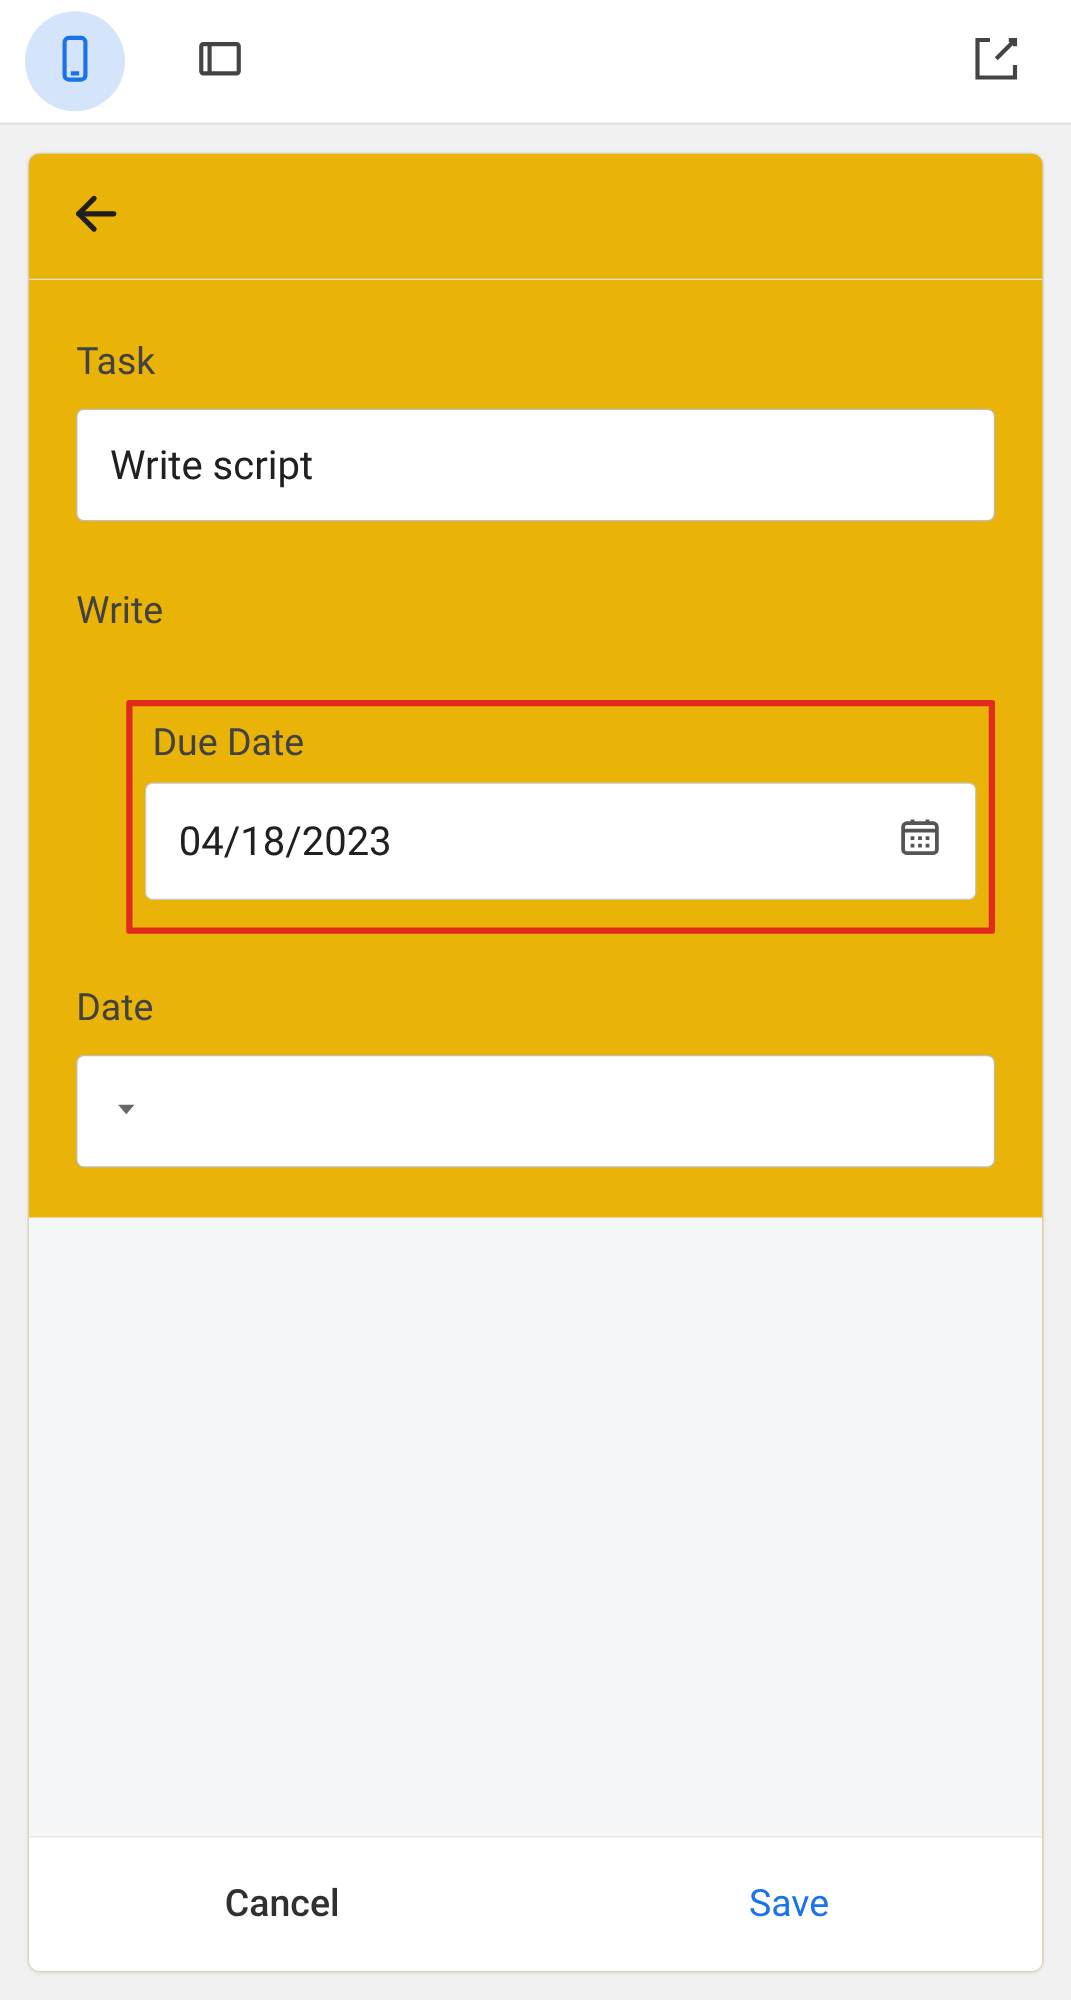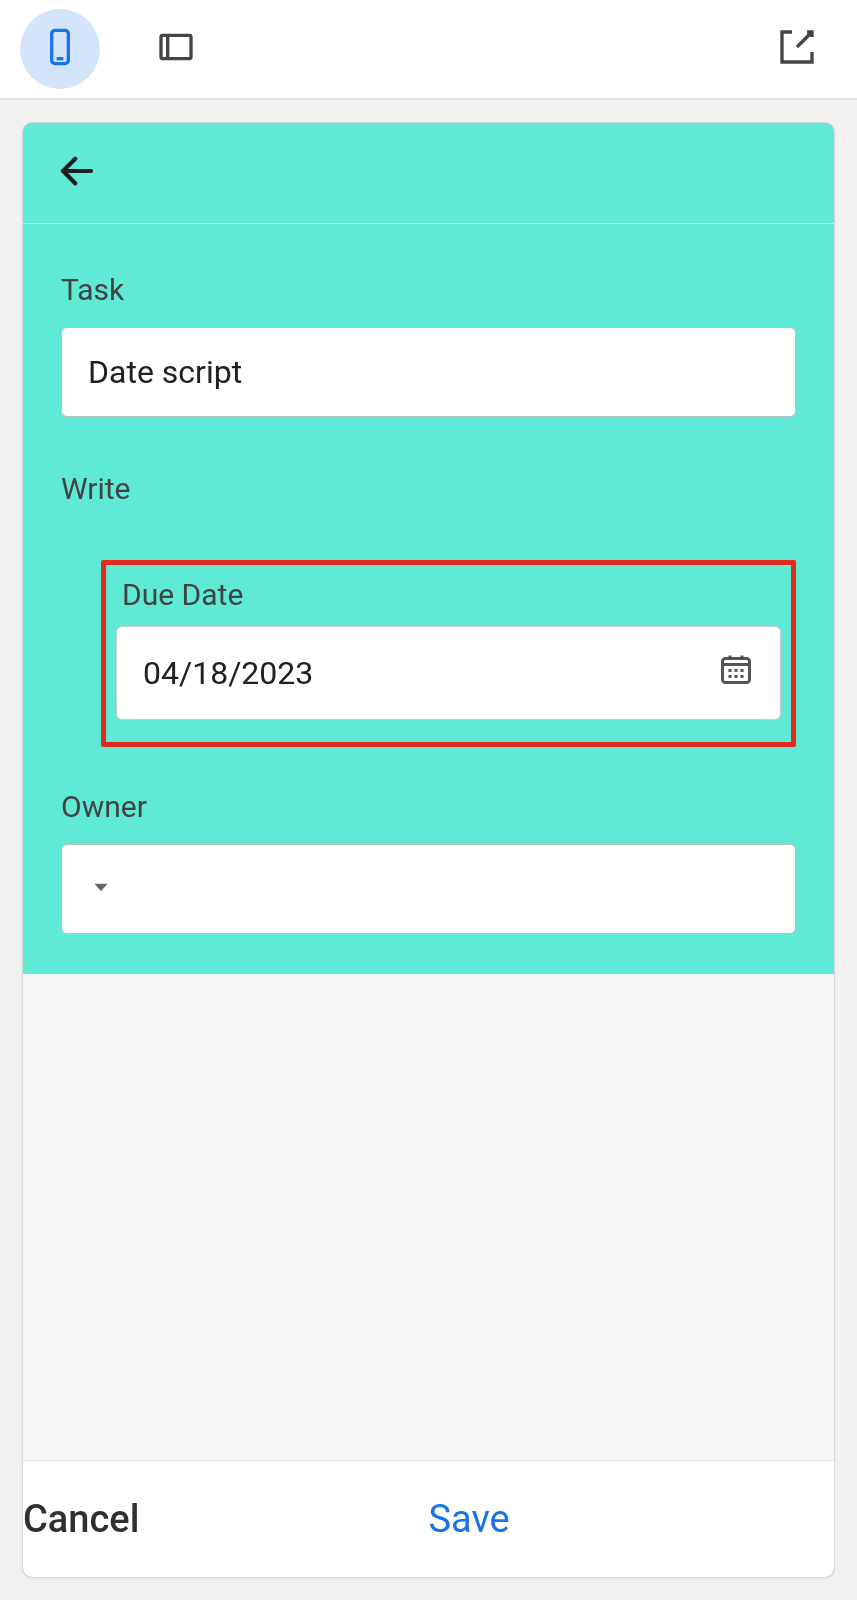--- a/index.html
+++ b/index.html
@@ -47,21 +47,21 @@
       width: 40px;
       height: 40px;
     }
     .preview-area {
       background: #f1f1f1;
       padding: 22px;
       border-top: 2px solid #e2e2e2;
       height: calc(100% - 98px);
     }
     .card {
-      background: #5eead4;
+      background: #eab308;
       border: 1px solid #d9d9d9;
       border-radius: 10px;
       display: flex;
       flex-direction: column;
       height: 100%;
       box-shadow: 0 1px 3px rgba(0,0,0,0.06);
       overflow: hidden;
     }
     .card-header {
       padding: 26px 30px;
@@ -130,23 +130,23 @@
       flex: 1 1 auto;
       background: #f5f6f7;
     }
     .footer-bar {
       display: flex;
       border-top: 1px solid #e6e6e6;
       background: #ffffff;
     }
     .footer-btn {
       flex: 1;
-      text-align: left;
+      text-align: center;
       padding: 36px 0;
-      font-size: 38px;
+      font-size: 30px;
       font-weight: 500;
       cursor: pointer;
     }
     .footer-btn.cancel {
       color: #303030;
     }
     .footer-btn.save {
       color: #1a73e8;
       font-weight: 400;
     }
@@ -197,21 +197,21 @@
           </svg>
         </span>
       </div>
     </div>
 
     <div class="form-body">
 
       <div class="field">
         <div class="field-label">Task</div>
         <div class="field-input">
-          <span>Date script</span>
+          <span>Write script</span>
         </div>
       </div>
 
       <div class="field">
         <div class="field-label">Write</div>
       </div>
 
       <div class="highlighted-field">
         <div class="field-label">Due Date</div>
         <div class="field-input">
@@ -227,21 +227,21 @@
               <rect x="15" y="12" width="2" height="2"></rect>
               <rect x="7" y="16" width="2" height="2"></rect>
               <rect x="11" y="16" width="2" height="2"></rect>
               <rect x="15" y="16" width="2" height="2"></rect>
             </svg>
           </span>
         </div>
       </div>
 
       <div class="field" style="margin-bottom:0;">
-        <div class="field-label">Owner</div>
+        <div class="field-label">Date</div>
         <div class="field-input">
           <span class="select-chevron">
             <svg viewBox="0 0 24 24" fill="#666">
               <polygon points="6,9 18,9 12,16"></polygon>
             </svg>
           </span>
         </div>
       </div>
 
     </div>

